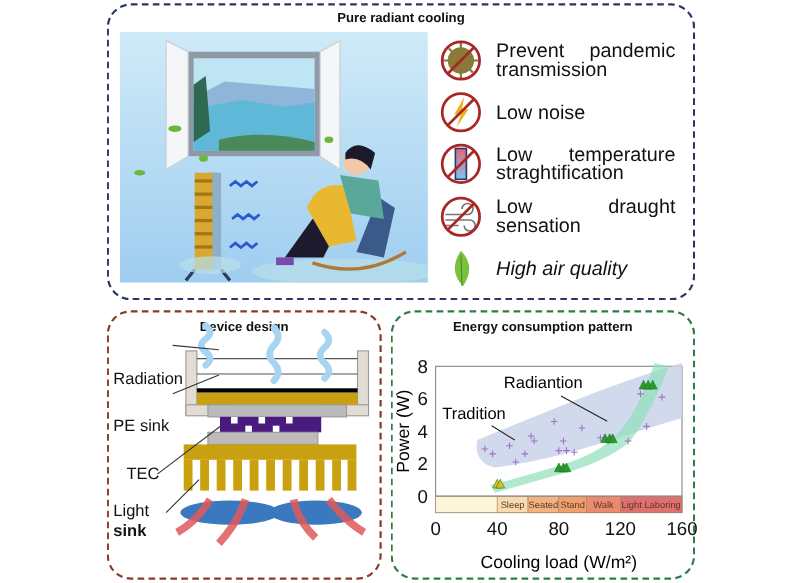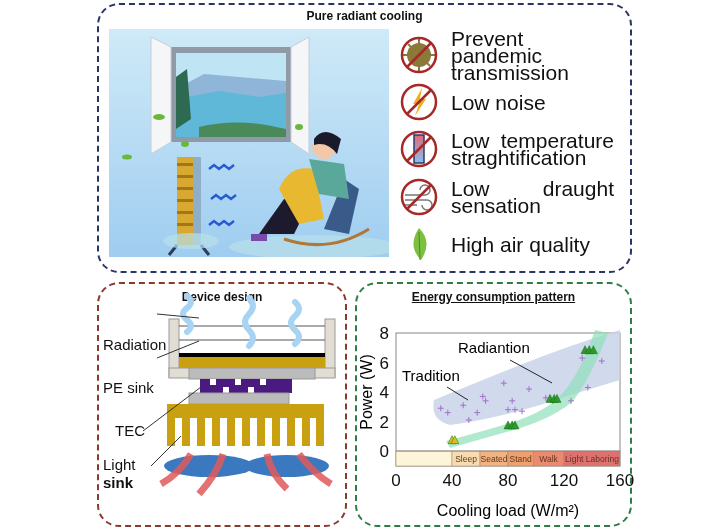--- a/index.html
+++ b/index.html
@@ -4,21 +4,21 @@
 <style>
   html,body{margin:0;padding:0;background:#fff;}
   body{width:720px;height:530px;position:relative;overflow:hidden;font-family:"Liberation Sans",sans-serif;color:#111;}
   .panel{position:absolute;border:2px dashed;border-radius:22px;box-sizing:border-box;}
   #p-top{left:97px;top:3px;width:535px;height:270px;border-color:#2a3566;}
   #p-dev{left:97px;top:282px;width:250px;height:245px;border-color:#8a3a2a;}
   #p-eng{left:355px;top:282px;width:277px;height:245px;border-color:#2e7d46;}
   .ptitle{position:absolute;left:0;right:0;text-align:center;font-weight:bold;font-size:12px;}
   .feat{position:absolute;left:300px;width:215px;height:40px;display:flex;align-items:center;}
   .feat .ic{width:40px;height:40px;flex:0 0 40px;}
-  .feat .tx{margin-left:12px;font-size:21px;line-height:17px;text-align:justify;text-align-last:left;flex:1;}
+  .feat .tx{margin-left:12px;font-size:18px;line-height:17px;text-align:justify;text-align-last:left;flex:1;}
   .lbl{position:absolute;font-size:15px;text-align:center;}
 </style>
 </head>
 <body>
 
 <div class="panel" id="p-top">
   <div class="ptitle" style="top:4px;">Pure radiant cooling</div>
 
   <svg style="position:absolute;left:10px;top:24px;" width="280" height="228" viewBox="0 0 280 228">
     <defs>
@@ -115,21 +115,21 @@
       <g stroke="#777" stroke-width="1.5" fill="none">
           <path d="M6 18 H26 a5 5 0 1 0 -5 -5"></path>
           <path d="M6 23 H28 a5 5 0 1 1 -5 5"></path>
           <path d="M6 28 H18"></path>
         </g>
       <circle cx="20" cy="20" r="17" fill="none" stroke="#a82828" stroke-width="2.5"></circle>
         <line x1="8" y1="32" x2="32" y2="8" stroke="#a82828" stroke-width="2.5"></line>
     </svg>
     <div class="tx">Low draught sensation</div>
   </div>
-  <div class="feat" style="top:219px;">
+  <div class="feat" style="top:219px;font-style:italic;">
     <svg class="ic" viewBox="0 0 40 40">
       <path d="M20 4 Q34 18 22 36 Q8 22 20 4Z" fill="#7cc040"></path>
         <path d="M20 8 L21 36" stroke="#4a8a20" stroke-width="1"></path>
     </svg>
     <div class="tx">High air quality</div>
   </div>
 </div>
 
 <div class="panel" id="p-dev">
   <div class="ptitle" style="top:6px;">Device design</div>
@@ -195,21 +195,21 @@
     </g>
   </svg>
   <div class="lbl" style="left:4px;top:52px;">Radiation</div>
   <div class="lbl" style="left:4px;top:95px;">PE sink</div>
   <div class="lbl" style="left:16px;top:138px;">TEC</div>
   <div class="lbl" style="left:4px;top:172px;">Light</div>
   <div class="lbl" style="left:4px;top:190px;font-weight:bold;">sink</div>
 </div>
 
 <div class="panel" id="p-eng">
-  <div class="ptitle" style="top:6px;text-decoration:underline;">Energy consumption pattern</div>
+  <div class="ptitle" style="top:6px;">Energy consumption pattern</div>
 </div>
 
 <svg style="position:absolute;left:0;top:0;" width="720" height="530" viewBox="0 0 720 530">
 
   <rect x="396" y="333" width="224" height="133" fill="#fff" stroke="#888"></rect>
 
   <path d="M434 400 Q470 385 520 365 Q570 345 620 330 L620 380 Q570 395 540 405 Q490 420 450 425 Q430 420 434 400Z" fill="#c9d3ea" opacity="0.85"></path>
 
   <path d="M446 441 Q480 432 510 423 Q545 412 560 396 Q580 375 595 330 L608 333 Q590 380 572 402 Q550 420 510 431 Q478 440 450 448Z" fill="#8fe0b9" opacity="0.7"></path>
   <g id="tr-pts" stroke="#a070c8" stroke-width="1">

